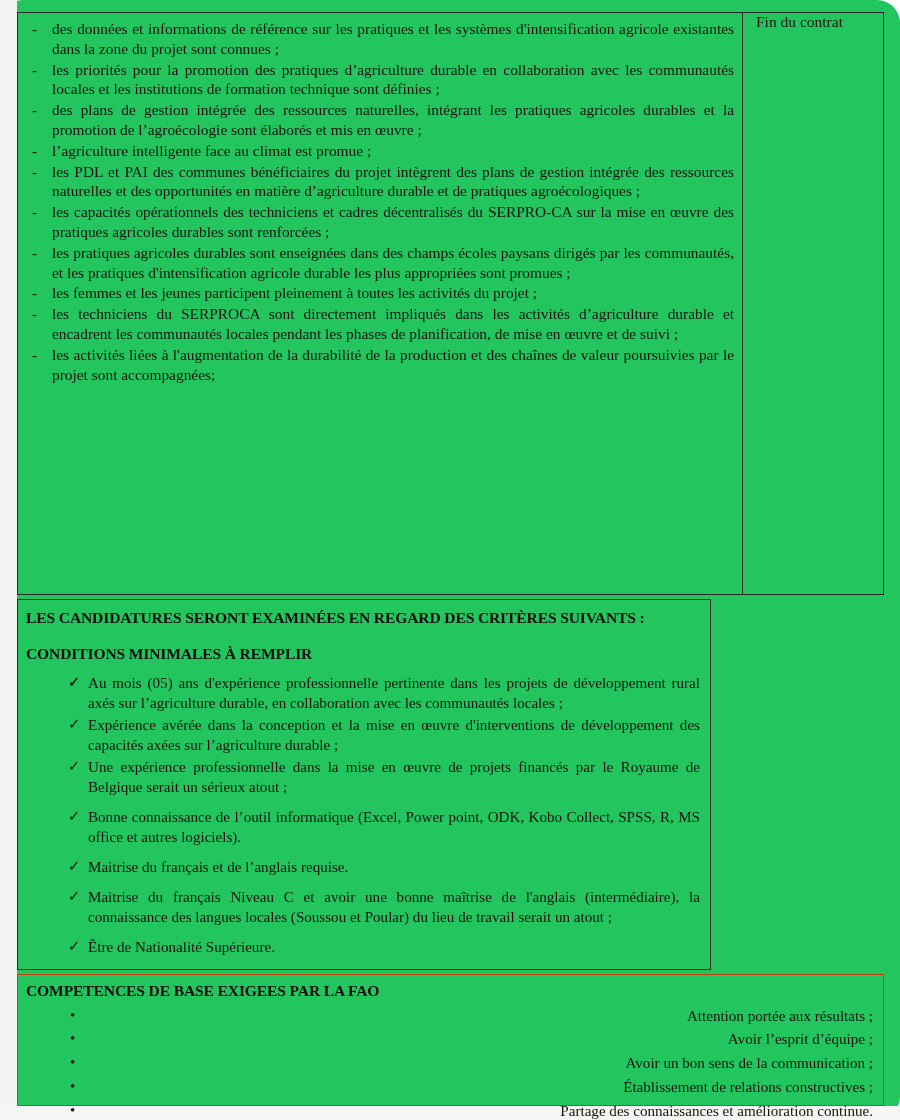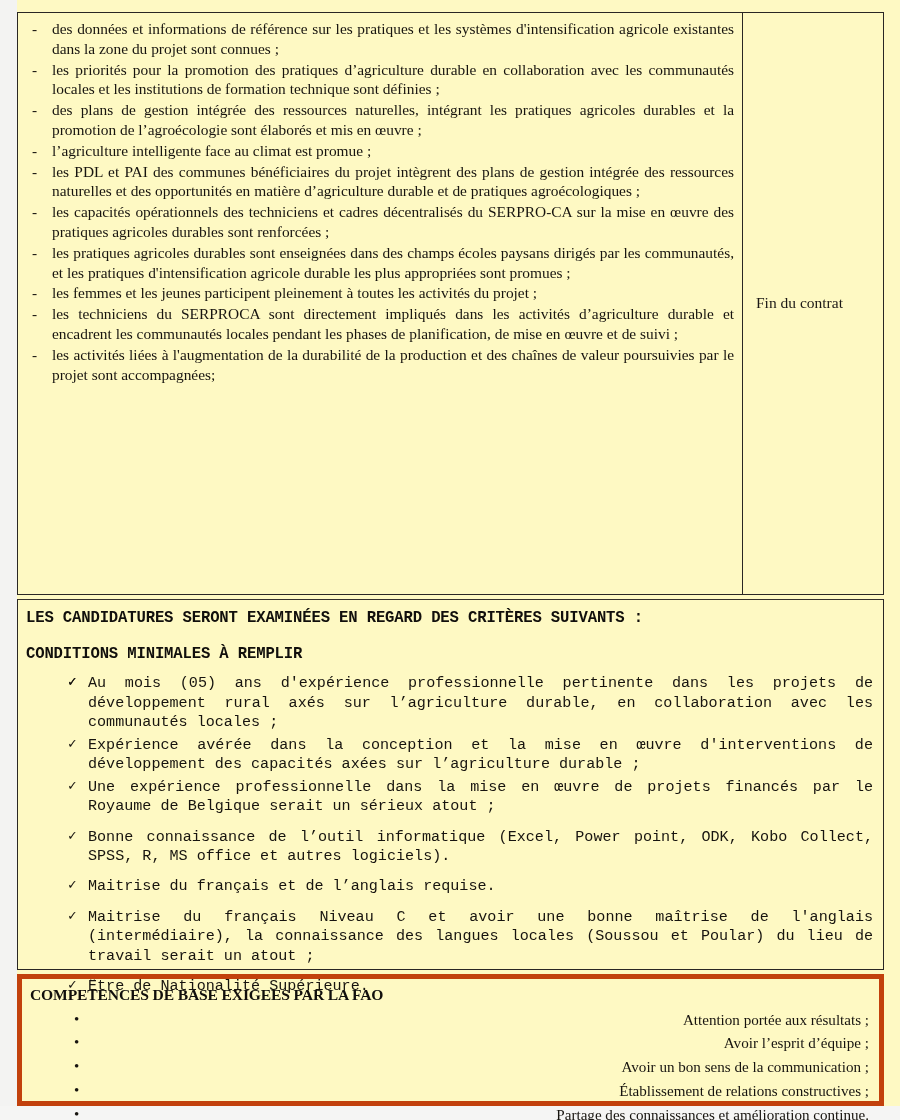--- a/index.html
+++ b/index.html
@@ -12,21 +12,22 @@
     background: #ffffff;
     font-family: "Liberation Serif", "DejaVu Serif", serif;
     color: #15120f;
     overflow: hidden;
   }
 
   .page {
     position: relative;
     width: 900px;
     height: 1120px;
-    background: #fef9c3;
+    background: #22c55e;
+    border-radius: 23px;
   }
 
   
   .scan-edge-left {
     position: absolute;
     left: 0; top: 0;
     width: 17px; height: 1120px;
     background: #f3f3f2;
   }
   .scan-edge-bottom {
@@ -50,21 +51,20 @@
   .tbl-col-left {
     width: 725px;
     box-sizing: border-box;
     border-right: 1px solid #2a2724;
     padding: 6px 8px 4px 6px;
   }
   .tbl-col-right {
     flex: 1;
     box-sizing: border-box;
     display: flex;
-    align-items: center;
     justify-content: flex-start;
     padding-left: 13px;
   }
   .tbl-col-right .cell-text {
     font-size: 15.5px;
     line-height: 1.2;
     color: #1b1815;
   }
 
   ul.dash-list {
@@ -89,27 +89,26 @@
     top: 0;
     font-size: 15.4px;
     color: #17140f;
   }
 
   
   .criteria {
     position: absolute;
     left: 17px;
     top: 599px;
-    width: 867px;
+    width: 694px;
     height: 371px;
     border: 1px solid #2a2724;
     border-top: 1px solid #35312d;
     box-sizing: border-box;
     padding: 7px 10px 24px 8px;
-    font-family: Liberation Mono, monospace;
   }
   .hd {
     font-weight: bold;
     font-size: 15.6px;
     line-height: 1.45;
     letter-spacing: -0.15px;
     color: #110f0c;
     margin: 0;
   }
   .hd.second {
@@ -143,21 +142,21 @@
     color: #17140f;
   }
 
   
   .fao {
     position: absolute;
     left: 17px;
     top: 974px;
     width: 867px;
     height: 132px;
-    border: 5px solid #c2410c;
+    border: 1px solid #c2410c;
     box-sizing: border-box;
     padding: 5px 10px 16px 8px;
   }
   .fao .hd {
     font-size: 15.6px;
     margin-bottom: 2px;
   }
   ul.dot-list {
     list-style: none;
     margin: 0;

